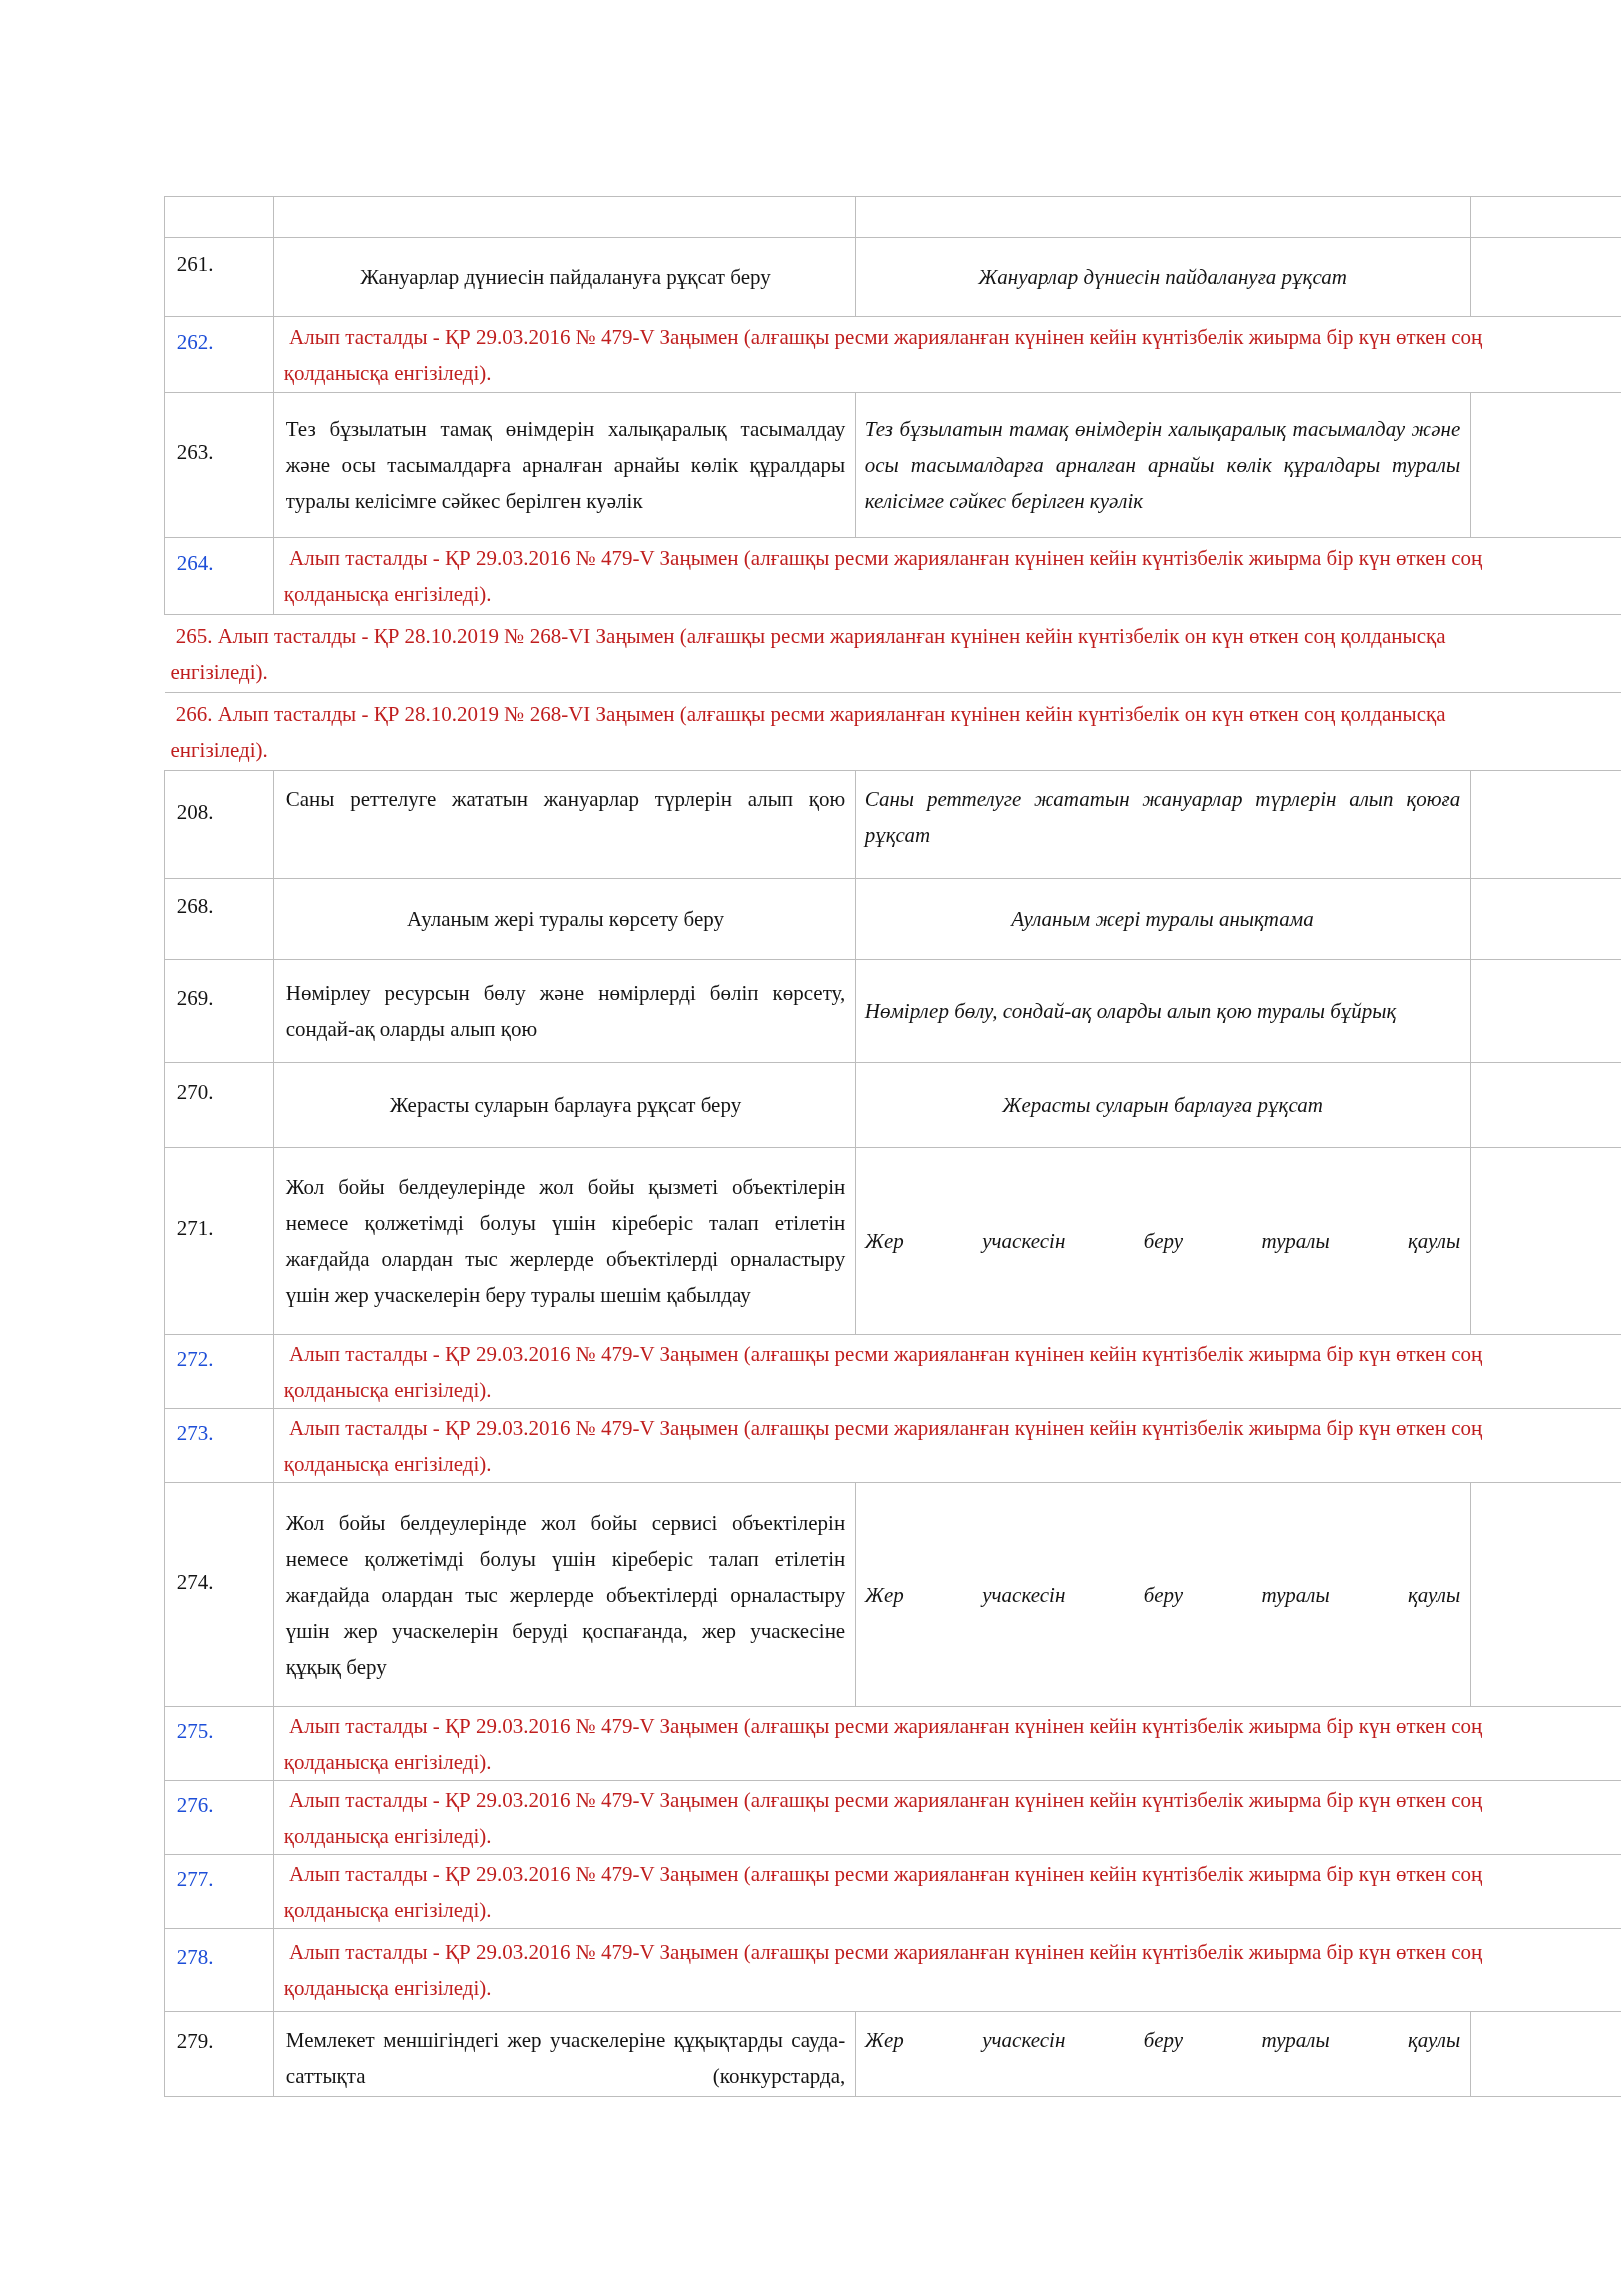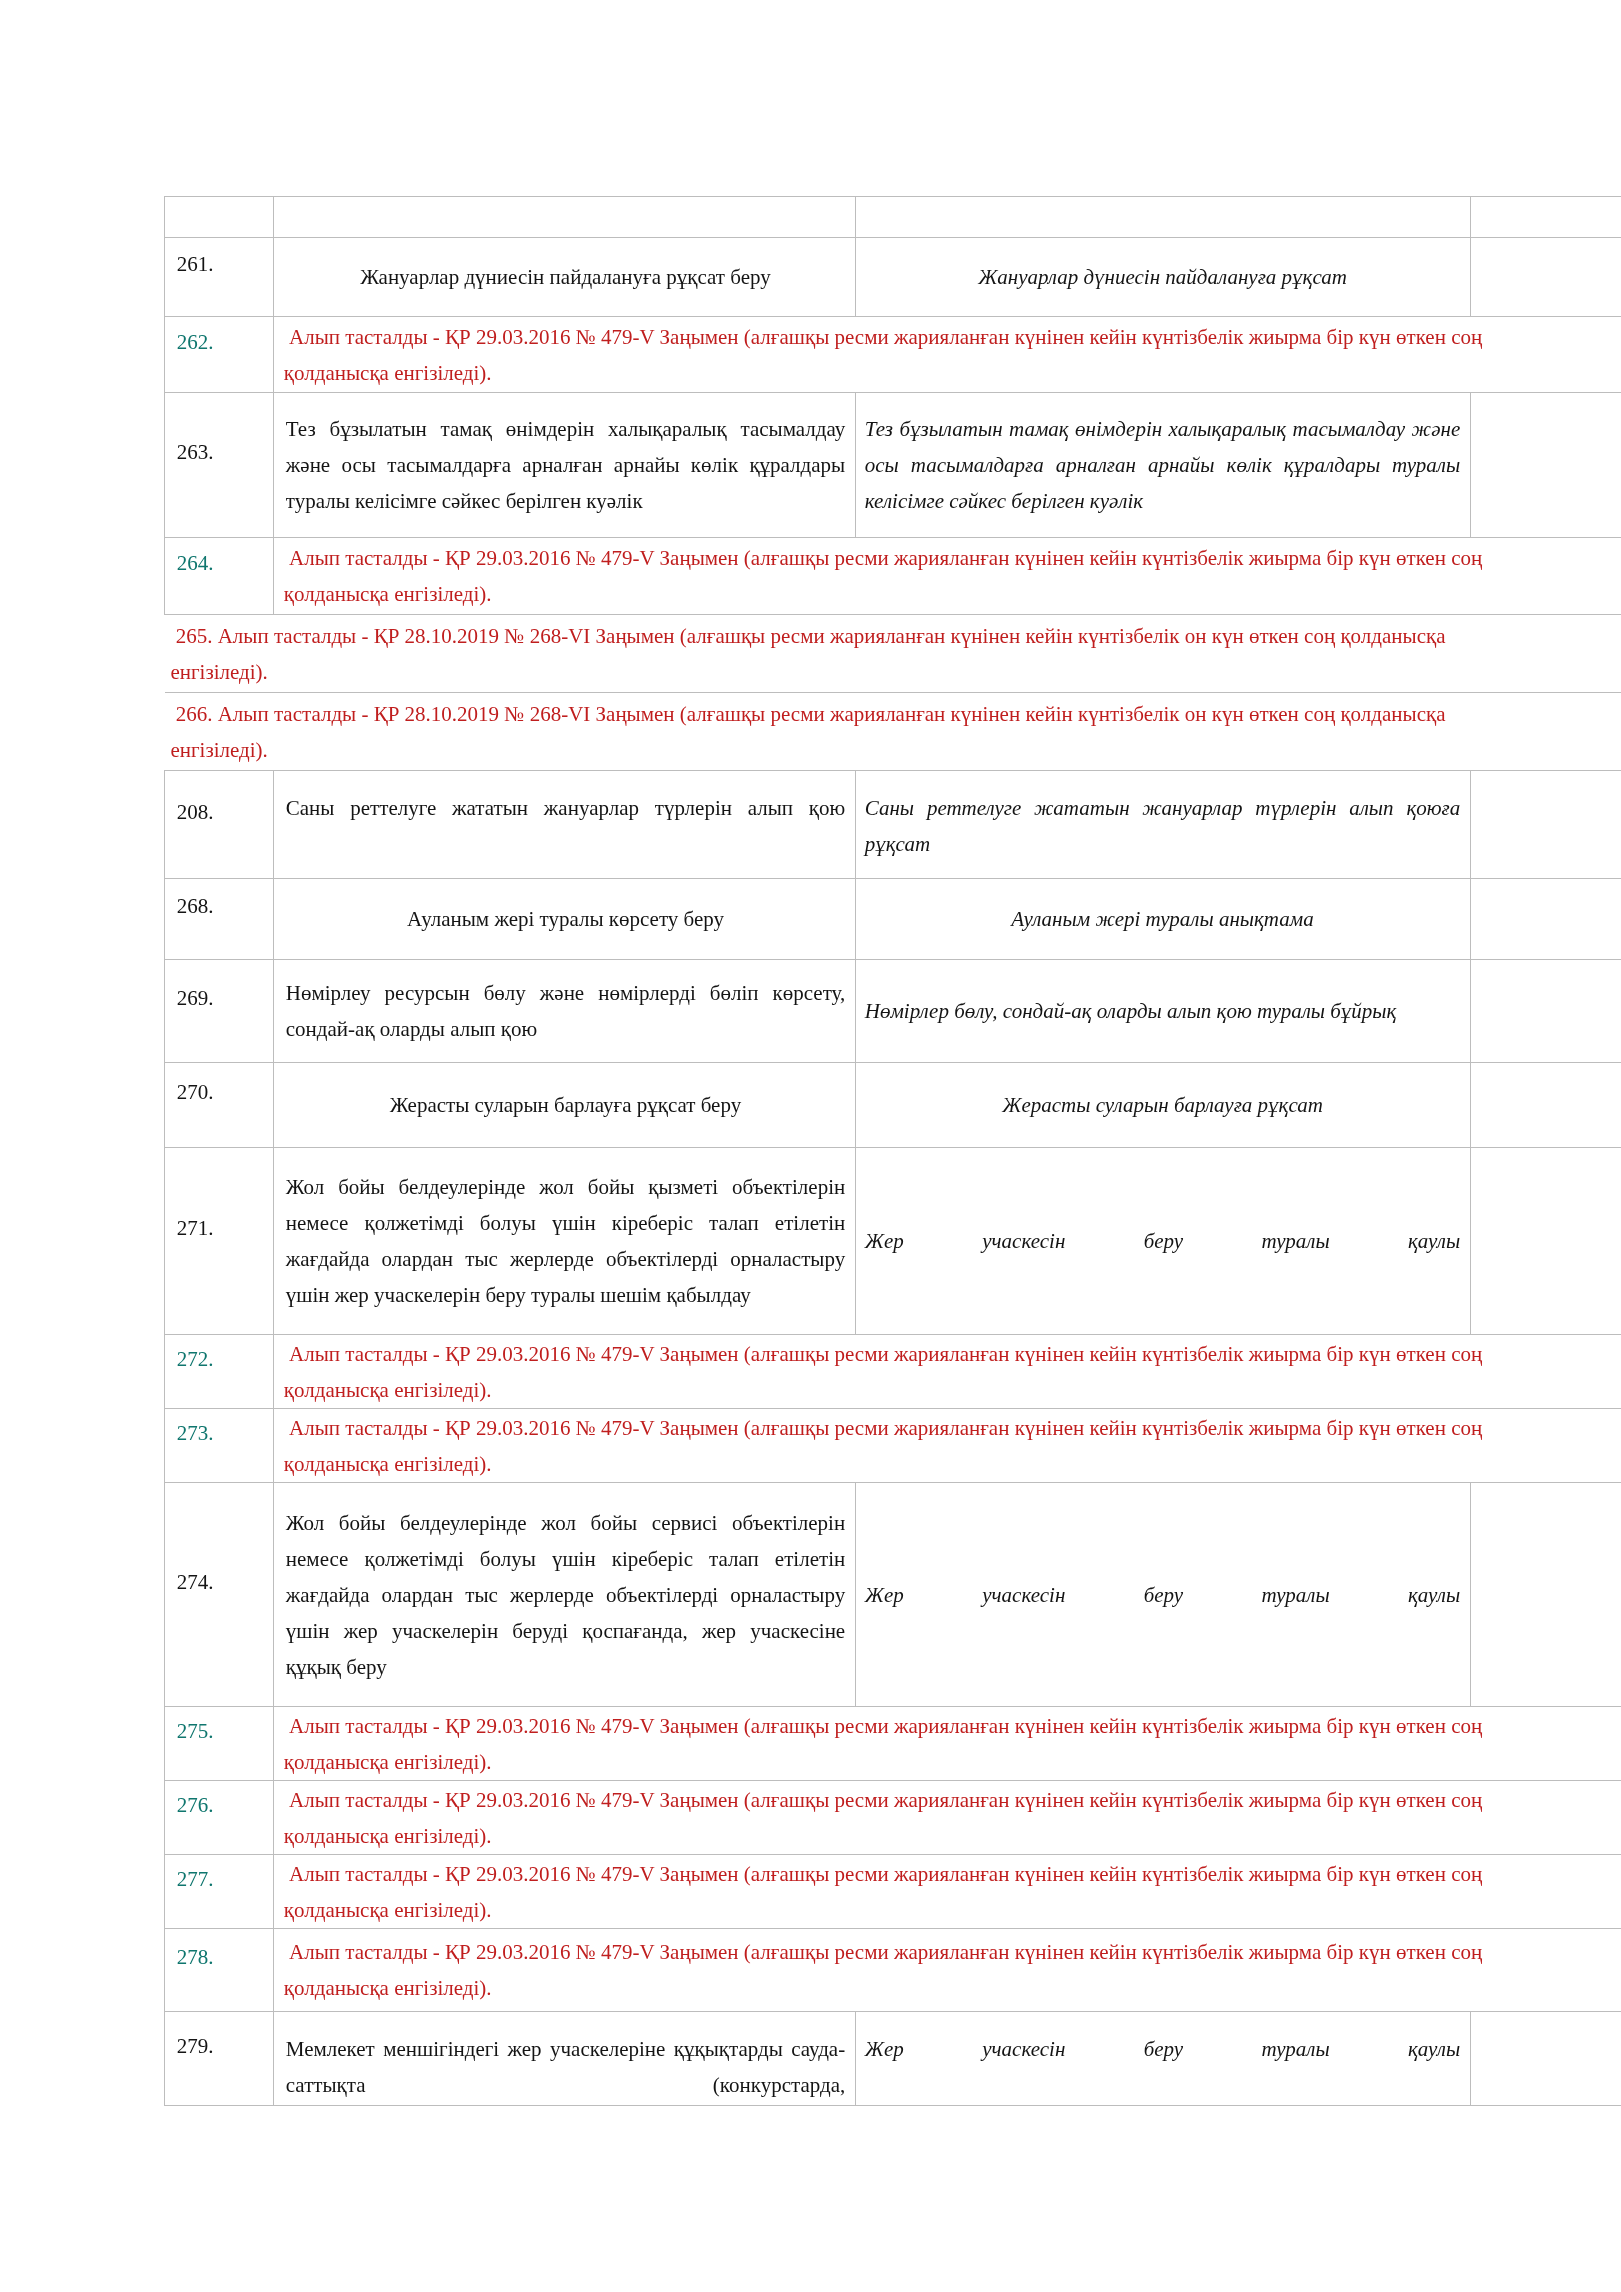--- a/index.html
+++ b/index.html
@@ -32,38 +32,38 @@
     line-height: 36px;
     padding: 0;
     overflow: hidden;
   }
   td.num {
     padding: 0 0 25.5px 11.8px;   
   }
   td.c2 { padding: 2px 9.8px 2px 11.8px; }
   td.c3 { padding: 2px 9.8px 2px 8.8px; font-style: italic;  }
   td.c4 { }
-  td.vt { vertical-align: top; padding-top: 19px; }
+  td.vt { vertical-align: top; padding-top: 10px; }
   .cell-text.left        { text-align: center; }
   .cell-text.justify     { text-align: justify; }
   .cell-text.justify-all { text-align: justify; text-align-last: justify; }
   td.removed-cell {
     color: var(--removed-color, #c01e1e);
     vertical-align: middle;
     padding: 0 0 0 9.8px;
   }
   td.removed-full-cell {
     color: var(--removed-color, #c01e1e);
     vertical-align: middle;
     padding: 0 0 0 5.9px;
     border-left: none;
     border-right: none;
   }
   td.removed-num {
-    color: #0f766e;
+    color: #1d4ed8;
     font-family: Liberation Serif, serif;
   }
   .rline {
     white-space: pre;
     overflow: hidden;
   }
 </style>
 </head>
 <body style="background: rgb(255, 255, 255);">
 

